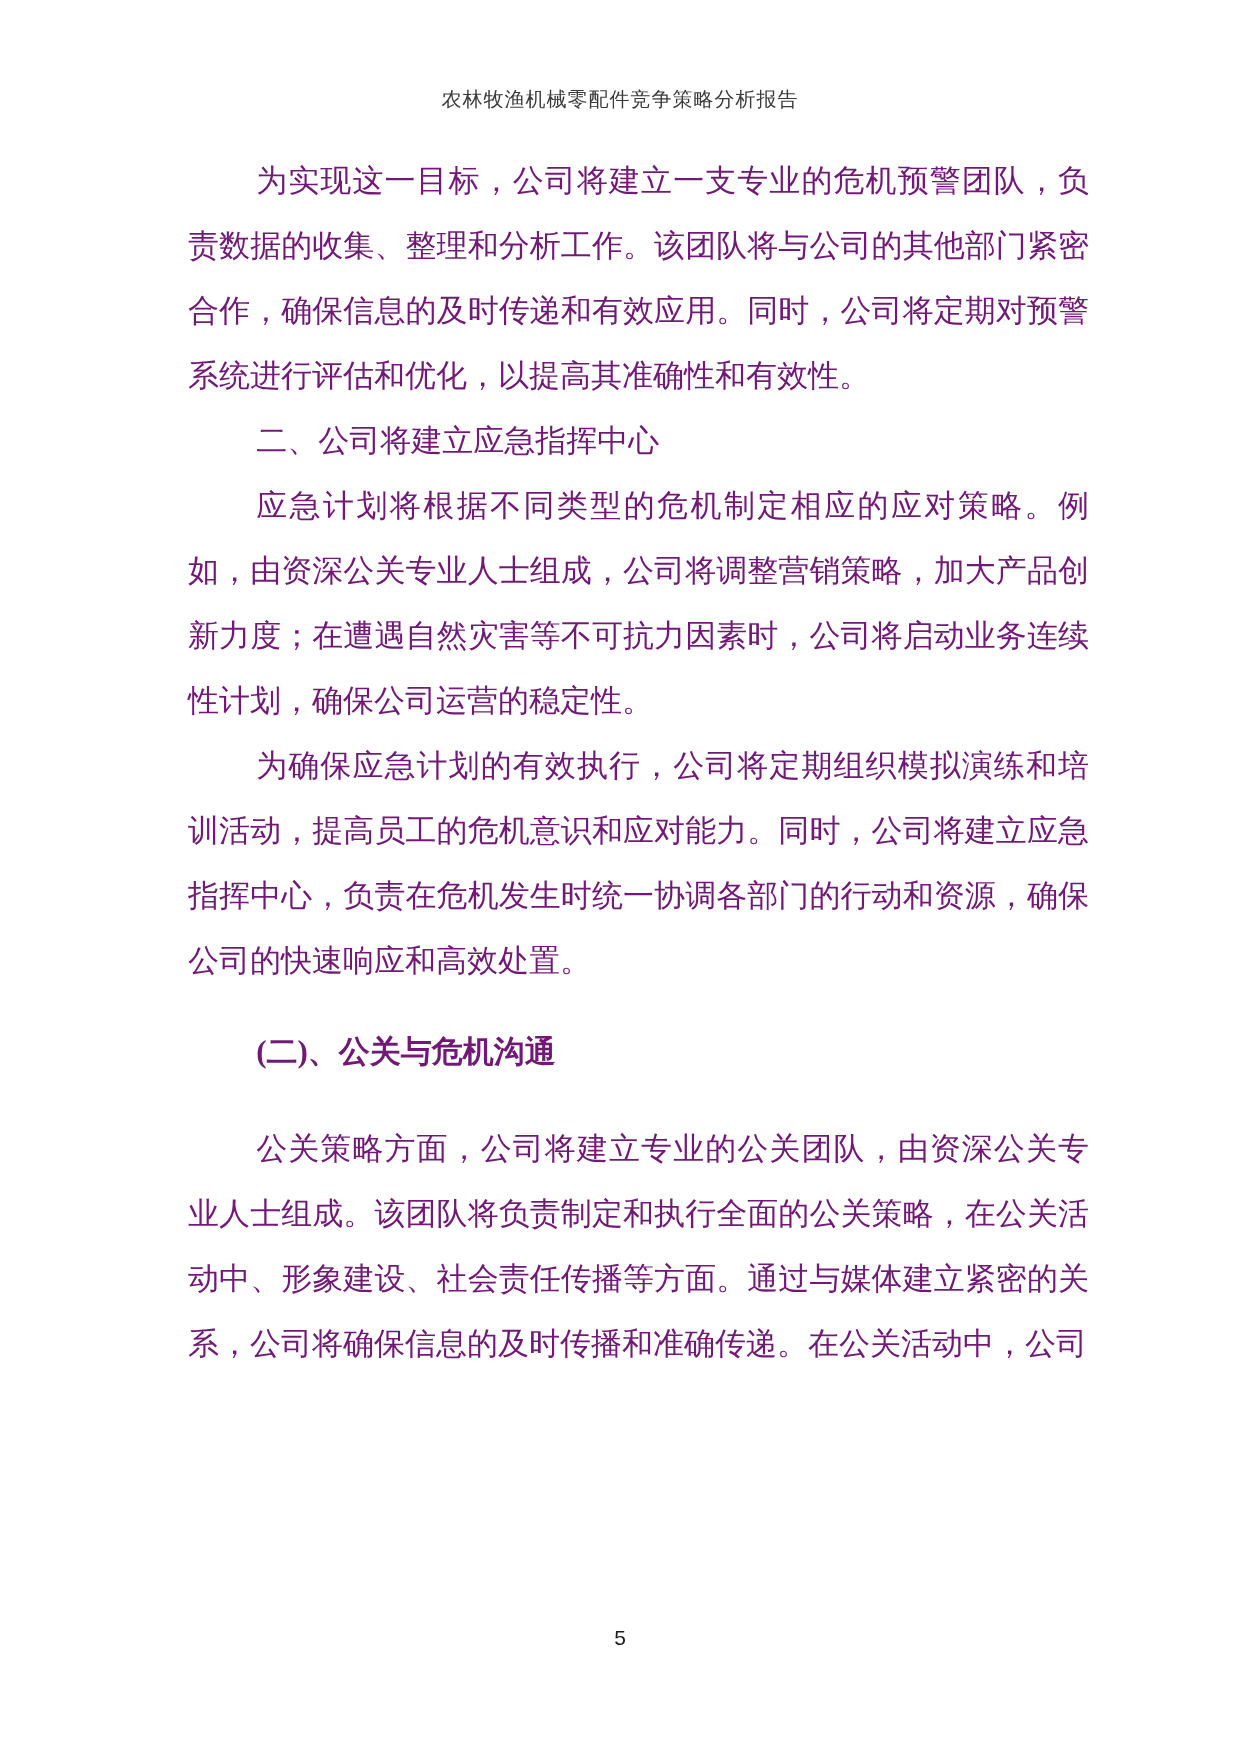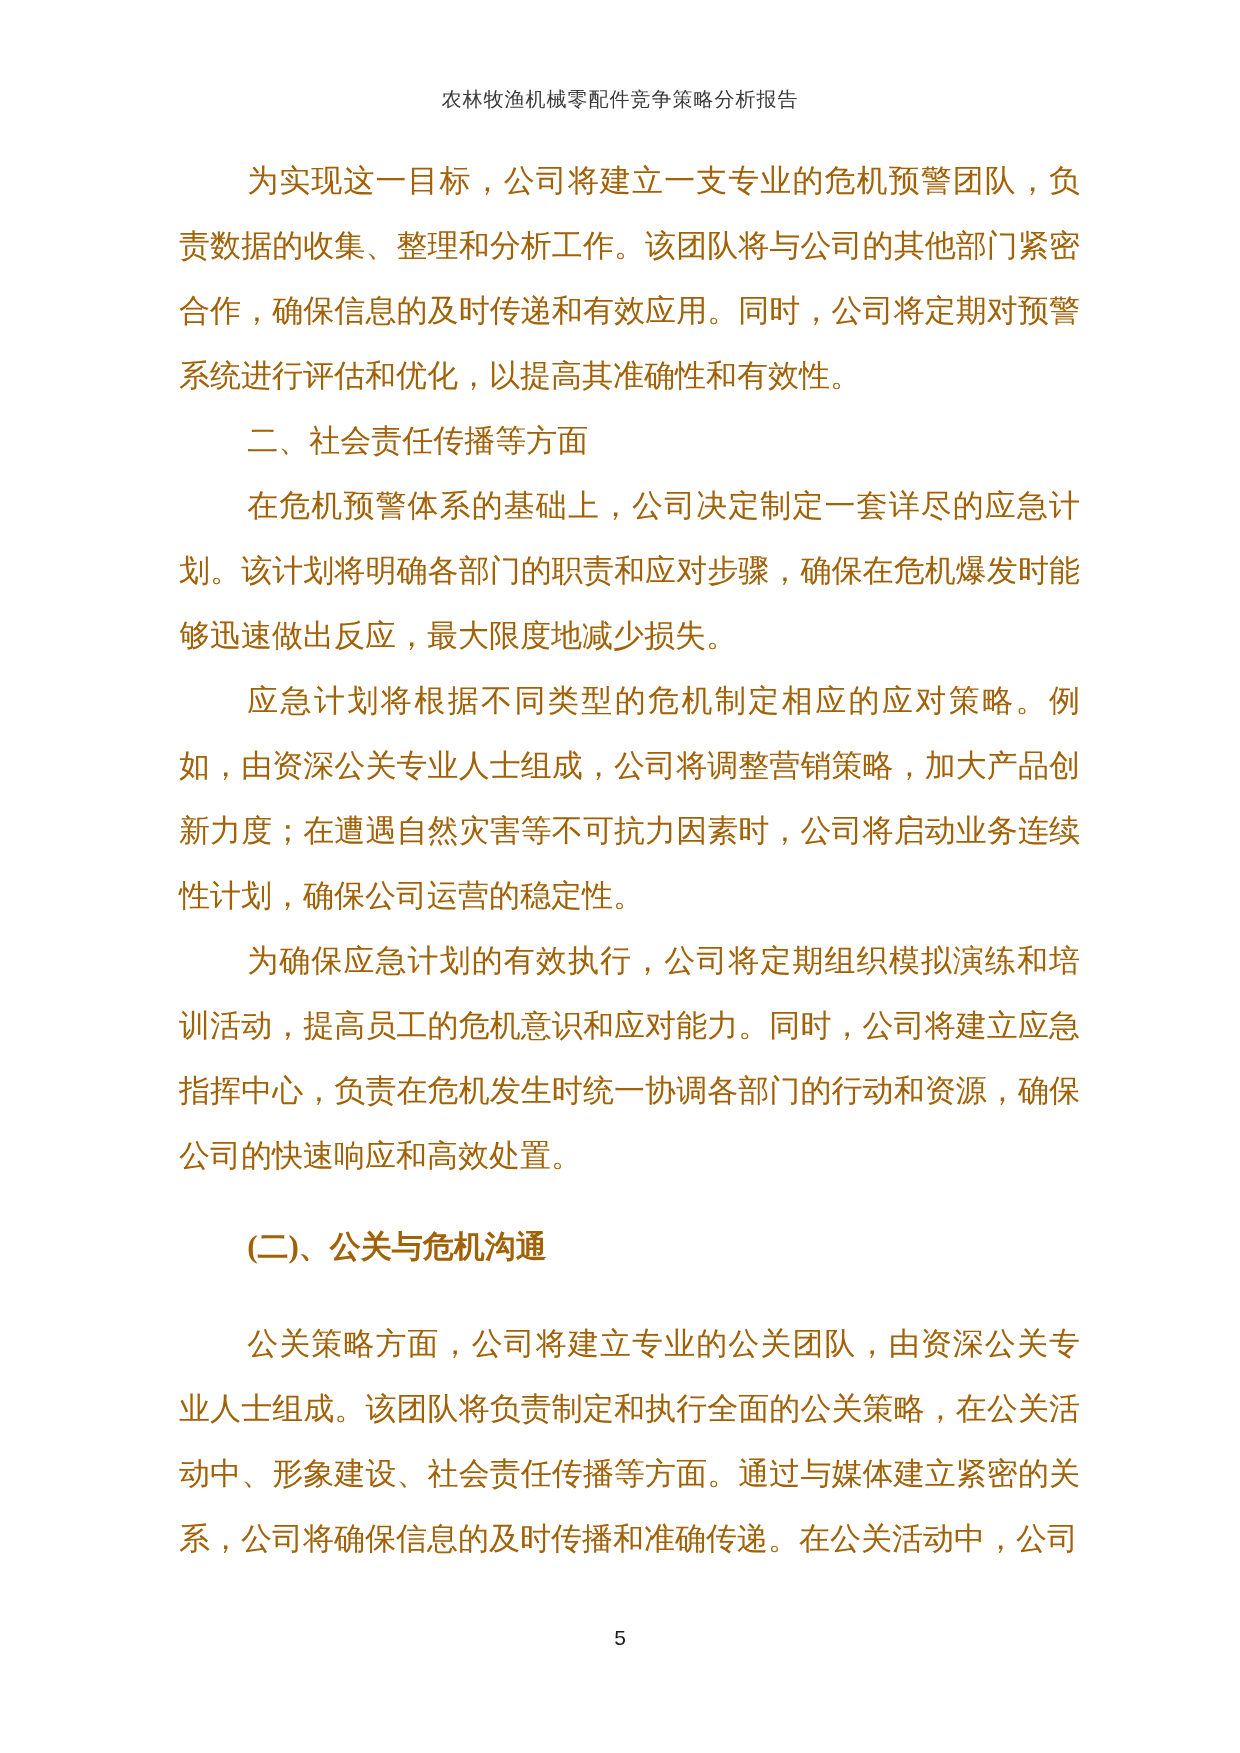--- a/index.html
+++ b/index.html
@@ -23,25 +23,25 @@
     text-align: center;
     font-size: 20px;
     line-height: 26px;
     letter-spacing: 1px;
     color: #3a3a3a;
     font-weight: 400;
   }
   .doc-body {
     position: absolute;
     top: 148px;
-    left: 179px;
+    left: 188px;
     width: 901px;
     font-size: 31px;
     line-height: 65px;
-    color: #a16207;
+    color: #701a75;
     text-align: justify;
   }
   .doc-body p {
     margin: 0;
     padding: 0;
     text-indent: 2.2em;
   }
   .doc-body p.section-heading {
     font-weight: 700;
     margin-top: 26px;
@@ -61,22 +61,21 @@
 </style>
 </head>
 <body>
 
 <div class="page">
 
   <div class="doc-header">农林牧渔机械零配件竞争策略分析报告</div>
 
   <div class="doc-body">
     <p>为实现这一目标，公司将建立一支专业的危机预警团队，负责数据的收集、整理和分析工作。该团队将与公司的其他部门紧密合作，确保信息的及时传递和有效应用。同时，公司将定期对预警系统进行评估和优化，以提高其准确性和有效性。</p>
-    <p>二、社会责任传播等方面</p>
-    <p>在危机预警体系的基础上，公司决定制定一套详尽的应急计划。该计划将明确各部门的职责和应对步骤，确保在危机爆发时能够迅速做出反应，最大限度地减少损失。</p>
+    <p>二、公司将建立应急指挥中心</p>
     <p>应急计划将根据不同类型的危机制定相应的应对策略。例如，由资深公关专业人士组成，公司将调整营销策略，加大产品创新力度；在遭遇自然灾害等不可抗力因素时，公司将启动业务连续性计划，确保公司运营的稳定性。</p>
     <p>为确保应急计划的有效执行，公司将定期组织模拟演练和培训活动，提高员工的危机意识和应对能力。同时，公司将建立应急指挥中心，负责在危机发生时统一协调各部门的行动和资源，确保公司的快速响应和高效处置。</p>
     <p class="section-heading">(二)、公关与危机沟通</p>
     <p>公关策略方面，公司将建立专业的公关团队，由资深公关专业人士组成。该团队将负责制定和执行全面的公关策略，在公关活动中、形象建设、社会责任传播等方面。通过与媒体建立紧密的关系，公司将确保信息的及时传播和准确传递。在公关活动中，公司</p>
   </div>
 
   <div class="doc-footer">5</div>
 
 </div>
 

